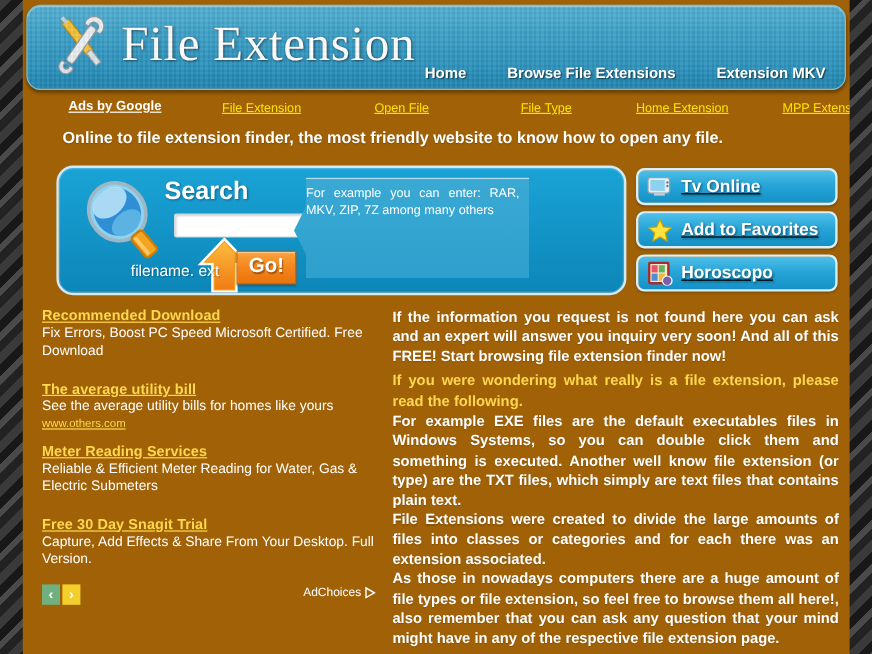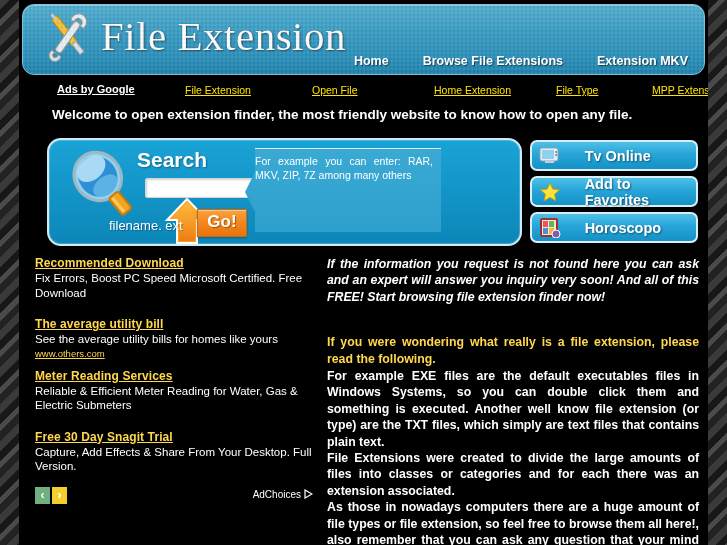--- a/index.html
+++ b/index.html
@@ -11,21 +11,21 @@
         #3a3a3a 0px,#3a3a3a 7px,
         #181818 7px,#181818 14px,
         #4a4a4a 14px,#4a4a4a 19px,
         #222 19px,#222 26px);
     position:relative;
   }
 
   
   #page{
     position:absolute;left:19px;top:0;width:689px;height:545px;
-    background:#000000;
+    background:#a16207;
     overflow:hidden;
   }
 
   
   #header{
     position:relative;margin:4px 3px 0 3px;height:69px;
     border-radius:12px;
     background:linear-gradient(180deg,#52aed0 0%,#3c9fc6 35%,#2b90ba 75%,#2083ae 100%);
     border:1px solid #78c2dd;
     box-shadow:0 2px 3px rgba(0,0,0,.35), inset 0 1px 0 rgba(255,255,255,.35);
@@ -71,21 +71,21 @@
   #adstrip .slot{flex:0 0 auto;}
 
   
   #welcome{
     color:#ffffff;font-size:13.5px;font-weight:bold;
     padding:6px 0 4px 33px;
     text-shadow:0 1px 1px rgba(0,0,0,.25);
   }
 
   
-  #searchrow{display:flex;padding:12px 10px 0 28px;gap:8px;}
+  #searchrow{display:flex;padding:12px 10px 0 28px;gap:8px;text-decoration:underline;}
   #searchbox{
     position:relative;width:492px;height:104px;
     border-radius:14px;
     background:linear-gradient(180deg,#1ba3d6 0%,#1293c6 55%,#0d86b8 100%);
     border:2px solid #cfeaf6;
     box-shadow:inset 0 0 0 1px rgba(255,255,255,.2);
     overflow:hidden;
   }
   .magnifier{position:absolute;left:12px;top:8px;}
   .search-label{
@@ -125,21 +125,21 @@
     content:"";position:absolute;left:0;top:0;width:100%;height:1px;background:#d6eef8;
   }
   .callout p{margin:0 0 1px 0;}
 
   
   #sidebtns{display:flex;flex-direction:column;gap:5px;width:176px;padding-top:2px;}
   .sbtn{
     height:31px;border-radius:7px;
     background:linear-gradient(180deg,#4fc0e8 0%,#27a5d8 45%,#1491c6 100%);
     border:2px solid #d8eef9;
-    display:flex;align-items:center;gap:24px;padding-left:7px;
+    display:flex;align-items:center;gap:7px;padding-left:7px;
     color:#ffffff;font-size:14.5px;font-weight:bold;
     text-shadow:1px 1px 2px rgba(0,0,0,.45);
     cursor:pointer;box-sizing:border-box;
     box-shadow:0 1px 2px rgba(0,0,0,.25);
   }
   .sbtn .ic{width:22px;height:20px;flex:0 0 22px;}
 
   
   #cols{display:flex;padding:10px 8px 0 16px;gap:14px;}
   #leftcol{width:278px;}
@@ -167,21 +167,21 @@
   .pg.prev{background:#6fb07e;}
   .pg.next{background:#f4cf2b;color:#ffffff;}
   .adchoices{color:#ffffff;font-size:10px;display:flex;align-items:flex-start;gap:3px;}
 
   
   .body-p{
     color:#ffffff;font-size:12.3px;line-height:16.4px;font-weight:bold;
     text-align:justify;margin:0 0 0 0;
     text-shadow:0 1px 1px rgba(0,0,0,.18);
   }
-  .body-p.spaced{margin-bottom:29px;font-style:italic;}
+  .body-p.spaced{margin-bottom:4px;}
   .head-yellow{
     color:#ffd84d;font-size:12.3px;line-height:16.4px;font-weight:bold;
     text-align:justify;margin:0 0 1px 0;
   }
 </style>
 </head>
 <body>
 
 <div id="page">
 
@@ -207,26 +207,26 @@
       <a href="#">Home</a>
       <a href="#">Browse File Extensions</a>
       <a href="#">Extension MKV</a>
     </div>
   </div>
 
   <div id="adstrip">
     <span class="adlbl slot" style="width:128px">Ads by Google</span>
     <span class="slot" style="width:127px"><a href="#">File Extension</a></span>
     <span class="slot" style="width:122px"><a href="#">Open File</a></span>
+    <span class="slot" style="width:96px"><a href="#">File Type</a></span>
     <span class="slot" style="width:122px"><a href="#">Home Extension</a></span>
-    <span class="slot" style="width:96px"><a href="#">File Type</a></span>
     <span class="slot"><a href="#">MPP Extension</a></span>
   </div>
 
-  <div id="welcome">Welcome to open extension finder, the most friendly website to know how to open any file.</div>
+  <div id="welcome">Online to file extension finder, the most friendly website to know how to open any file.</div>
 
   <div id="searchrow">
 
     <div id="searchbox">
       <span class="magnifier">
         <svg width="78" height="78" viewBox="0 0 78 78">
           <g transform="rotate(-40 38 30)">
             <ellipse cx="38" cy="28" rx="23" ry="25" fill="#8fd3ef" stroke="#9fb6c4" stroke-width="3"></ellipse>
             <ellipse cx="38" cy="28" rx="19" ry="21" fill="#2f8fd4"></ellipse>
             <ellipse cx="38" cy="18" rx="16" ry="11" fill="#bfe6fa" opacity=".85"></ellipse>

